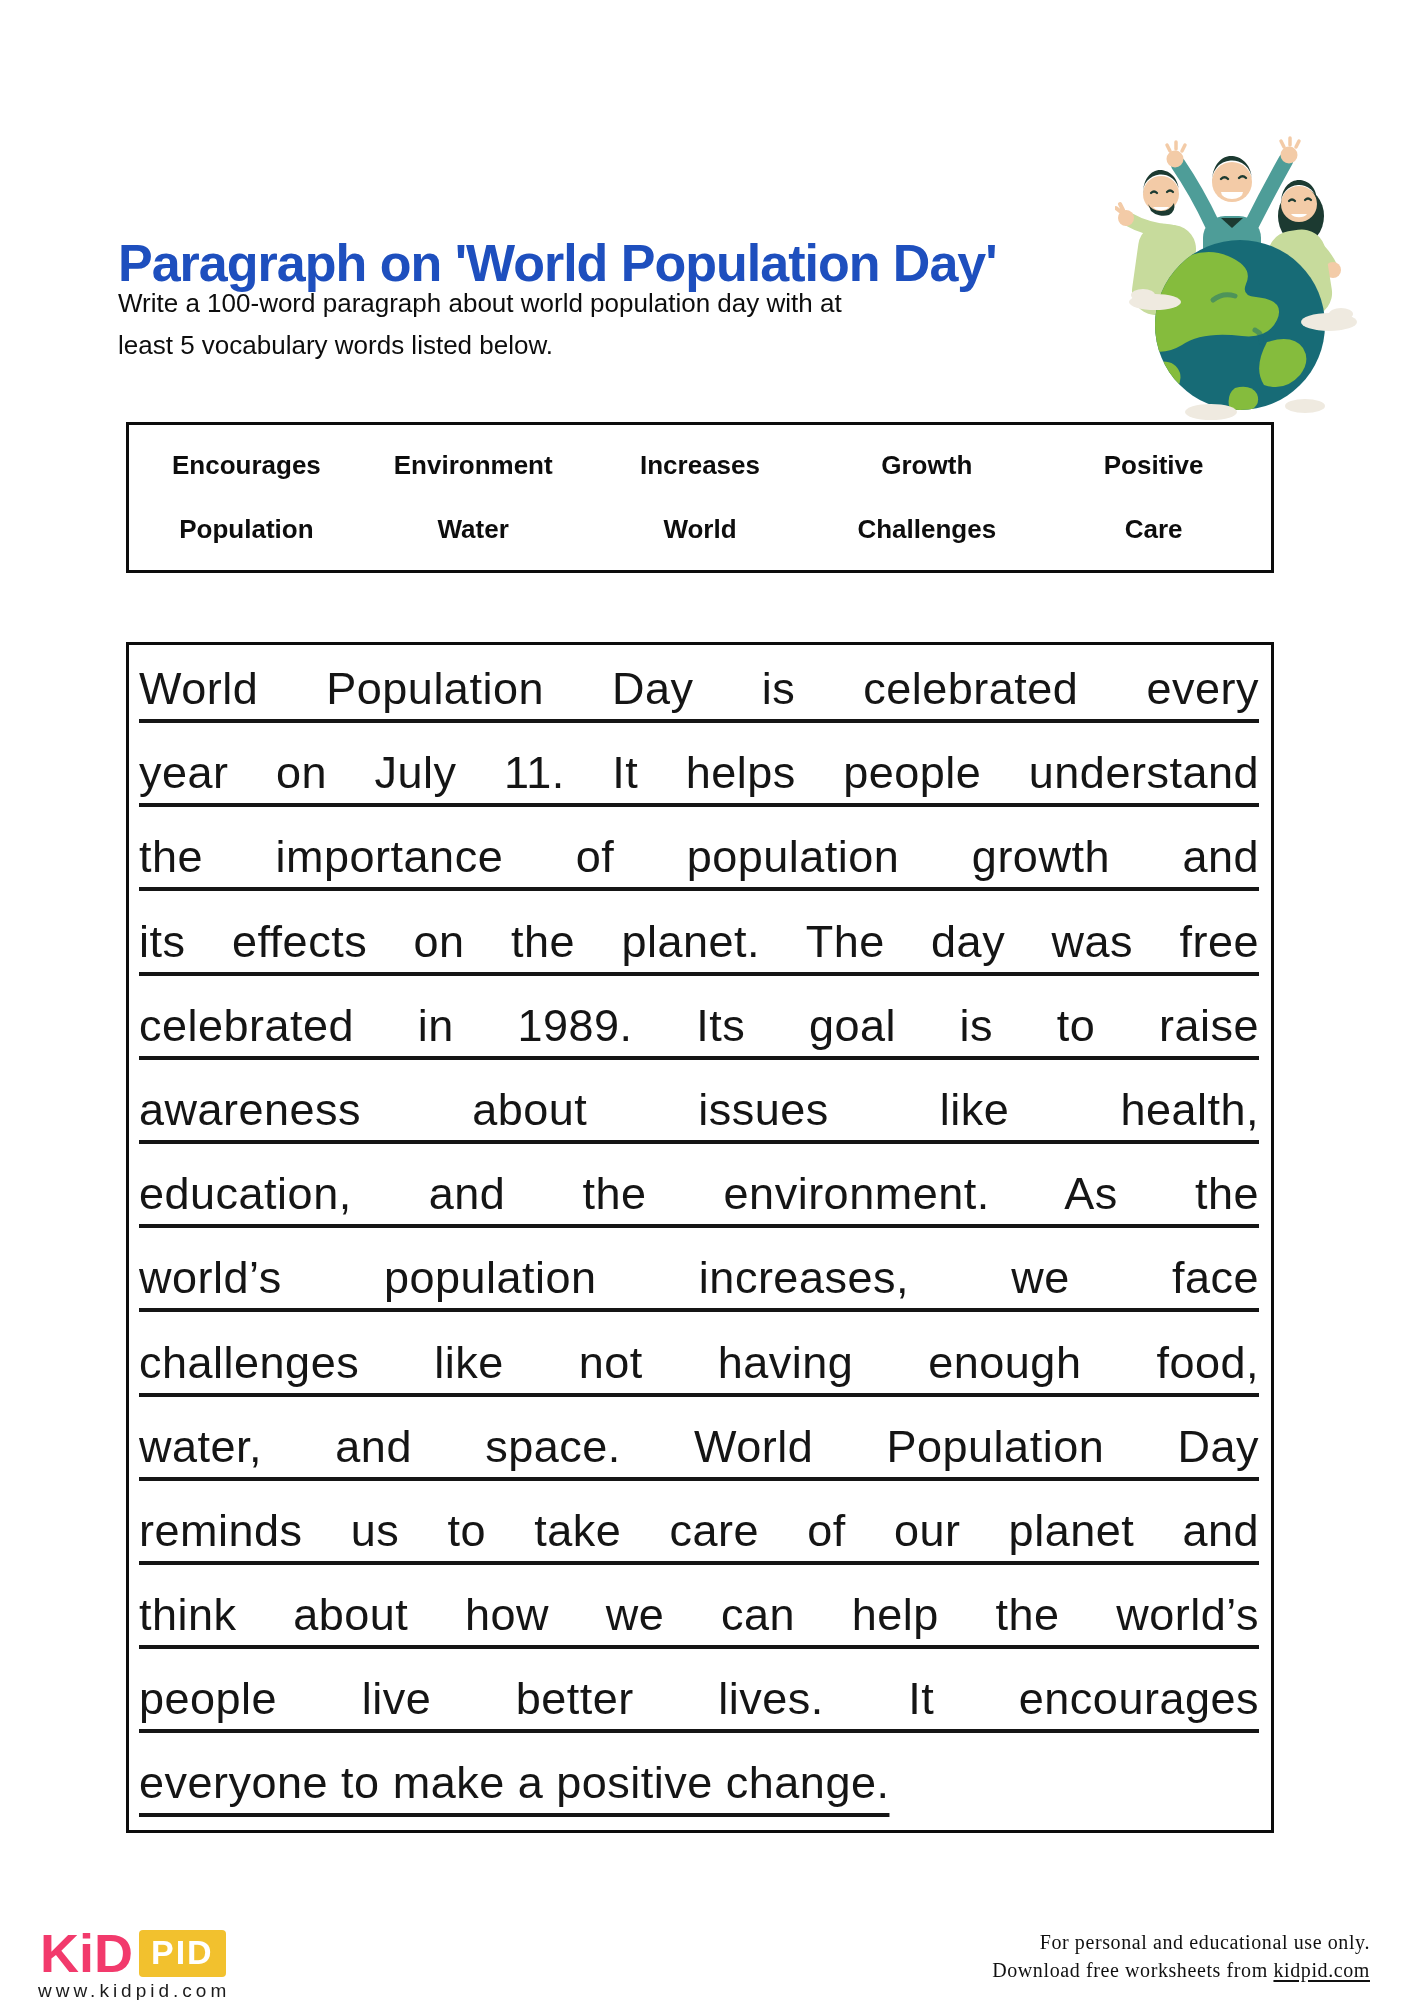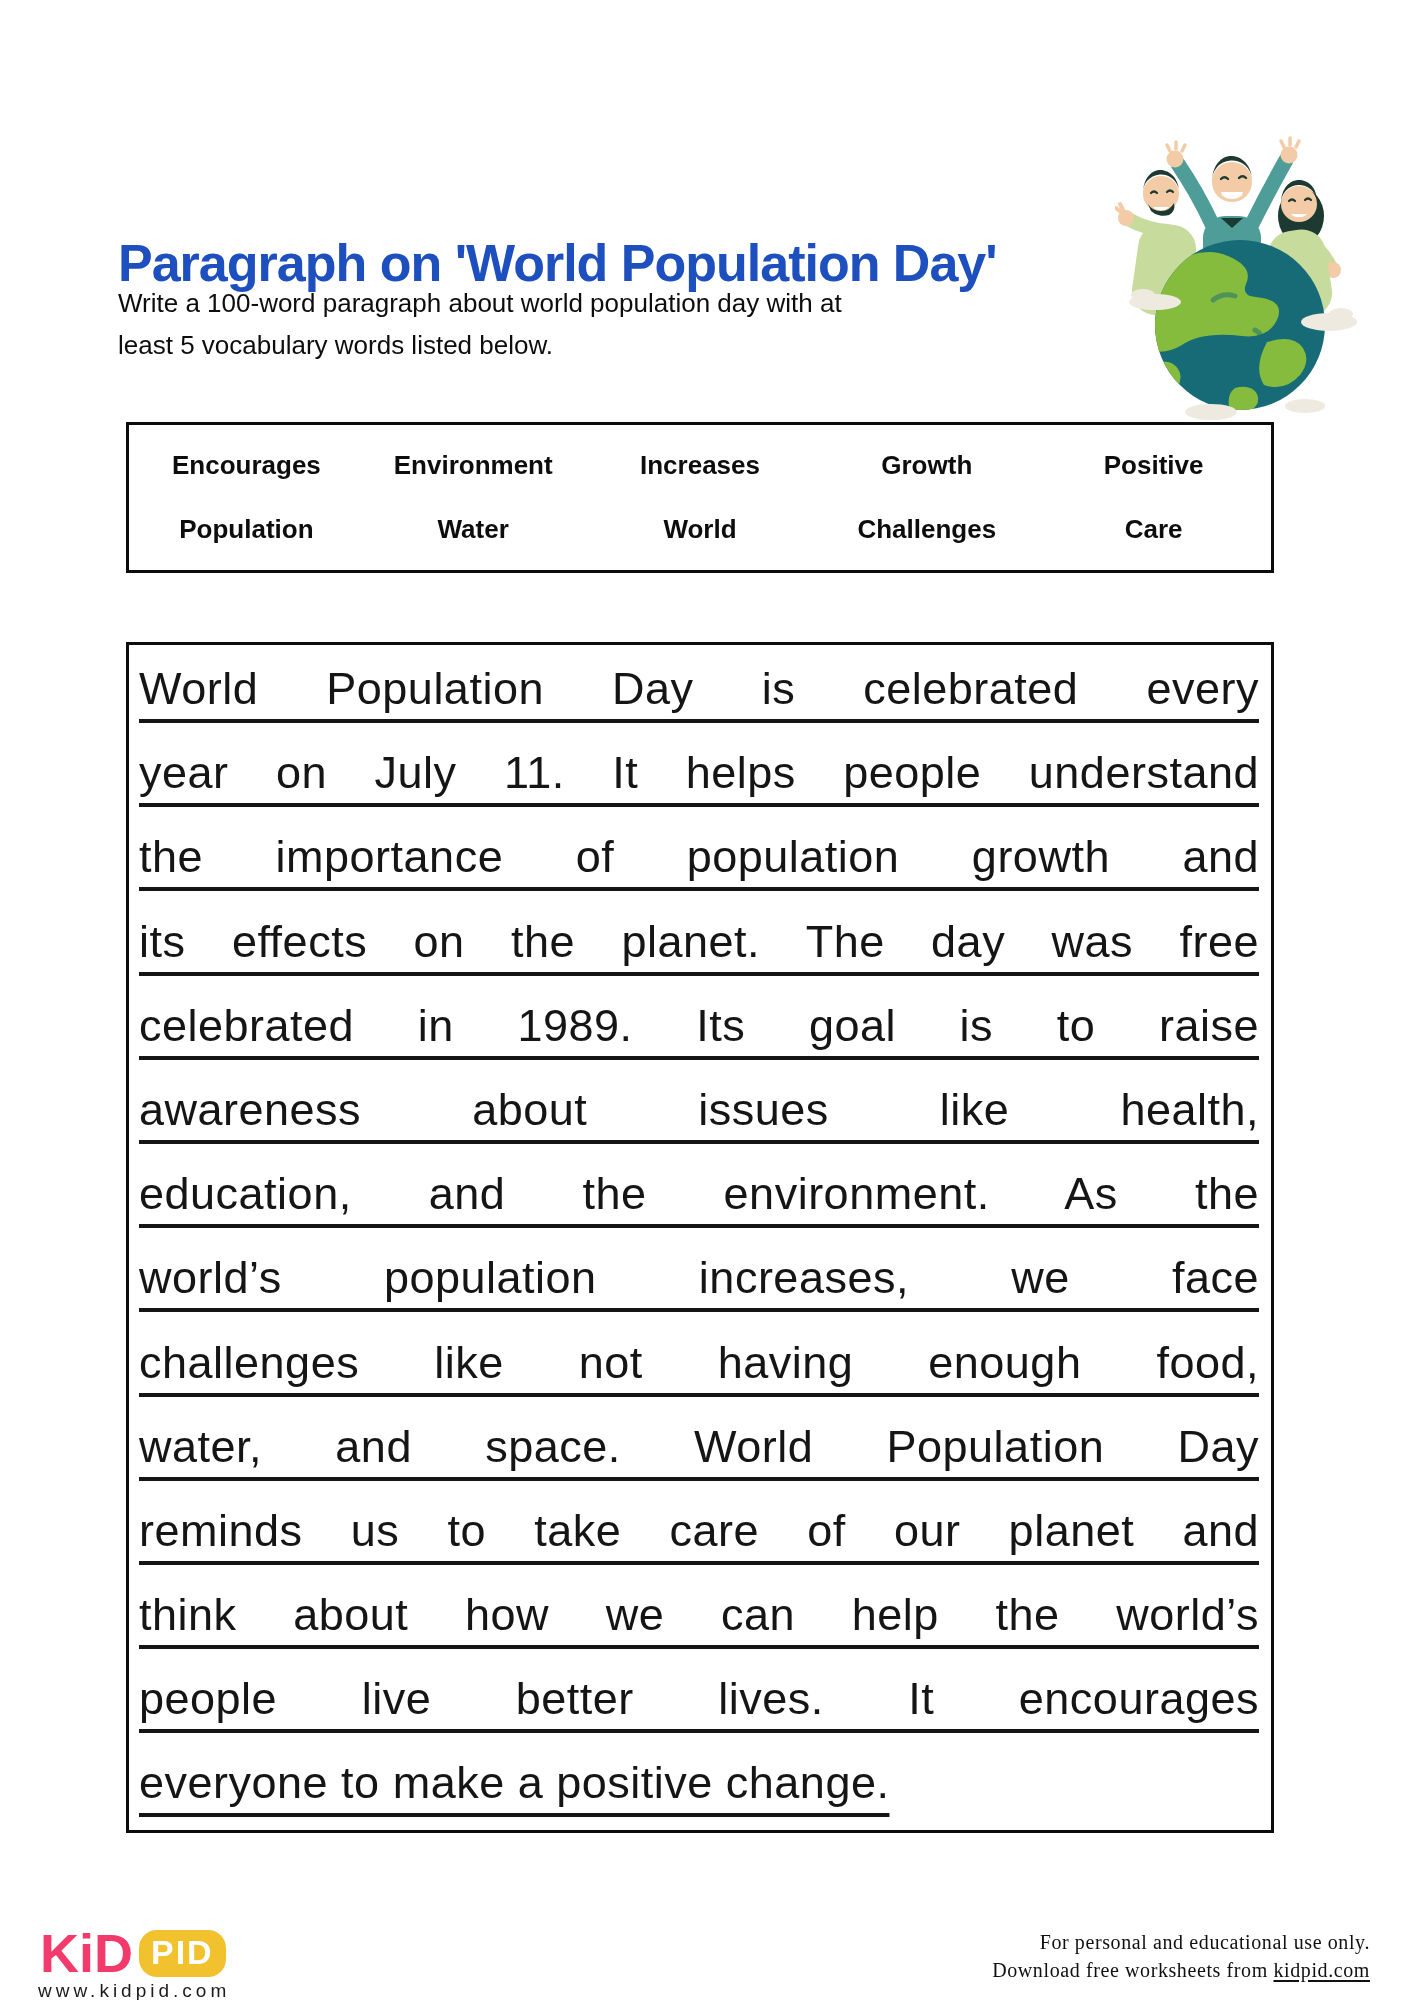--- a/index.html
+++ b/index.html
@@ -28,21 +28,21 @@
   .para-line{height:84.2px;line-height:84.2px;font-size:45px;color:#151515;
              text-align:justify;text-align-last:justify;white-space:nowrap;
              text-decoration:underline;text-decoration-thickness:4px;
              text-underline-offset:15px;letter-spacing:0.5px;}
   .para-line:last-child{text-align-last:left;}
 
   
   .logo{position:absolute;left:40px;top:1892px;display:flex;align-items:center;gap:6px;}
   .logo-kid{font-size:54px;font-weight:800;color:#F23A6C;letter-spacing:0;}
   .logo-pid{display:inline-block;background:#F2C12E;color:#ffffff;font-size:34px;
-            font-weight:800;padding:3px 12px 5px 12px;border-radius:18px;letter-spacing:2px;}
+            font-weight:800;padding:3px 12px 5px 12px;border-radius:4px;letter-spacing:2px;}
   .logo-url{position:absolute;left:38px;top:1950px;font-size:19px;letter-spacing:4px;
             color:#1b1b1b;}
   .notice{position:absolute;right:44px;top:1898px;text-align:right;
           font-family:"Liberation Serif",serif;font-size:20px;line-height:28px;
           letter-spacing:0.6px;color:#101010;}
   .notice a{color:#101010;text-decoration:underline;text-underline-offset:3px;}
 </style>
 </head>
 <body>
 

